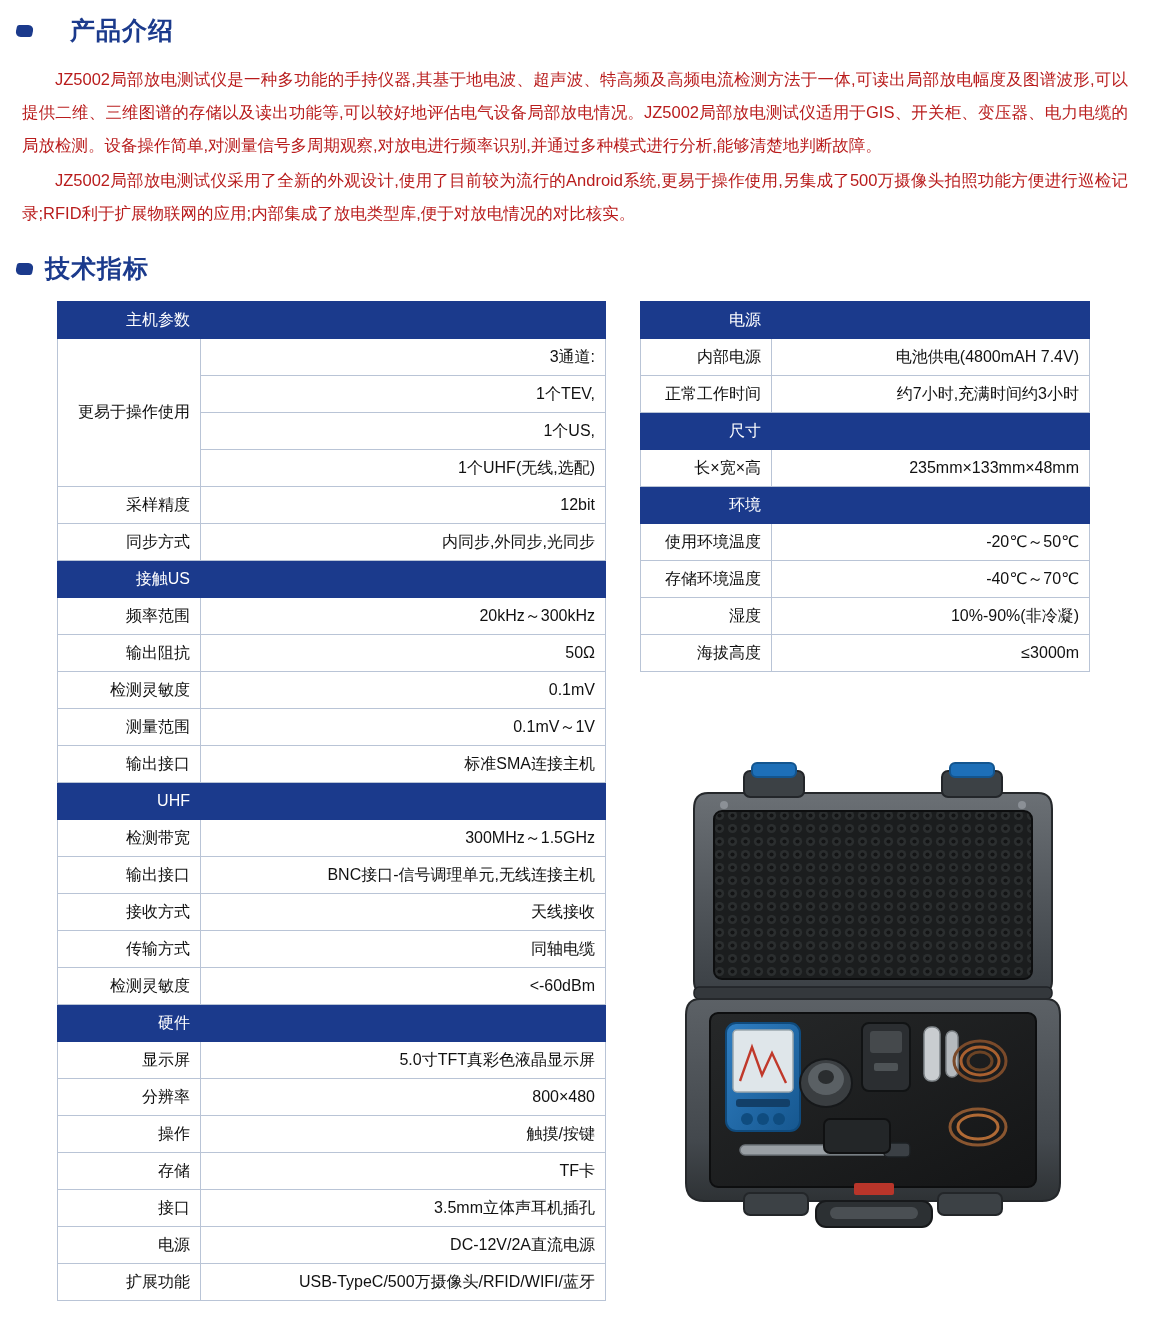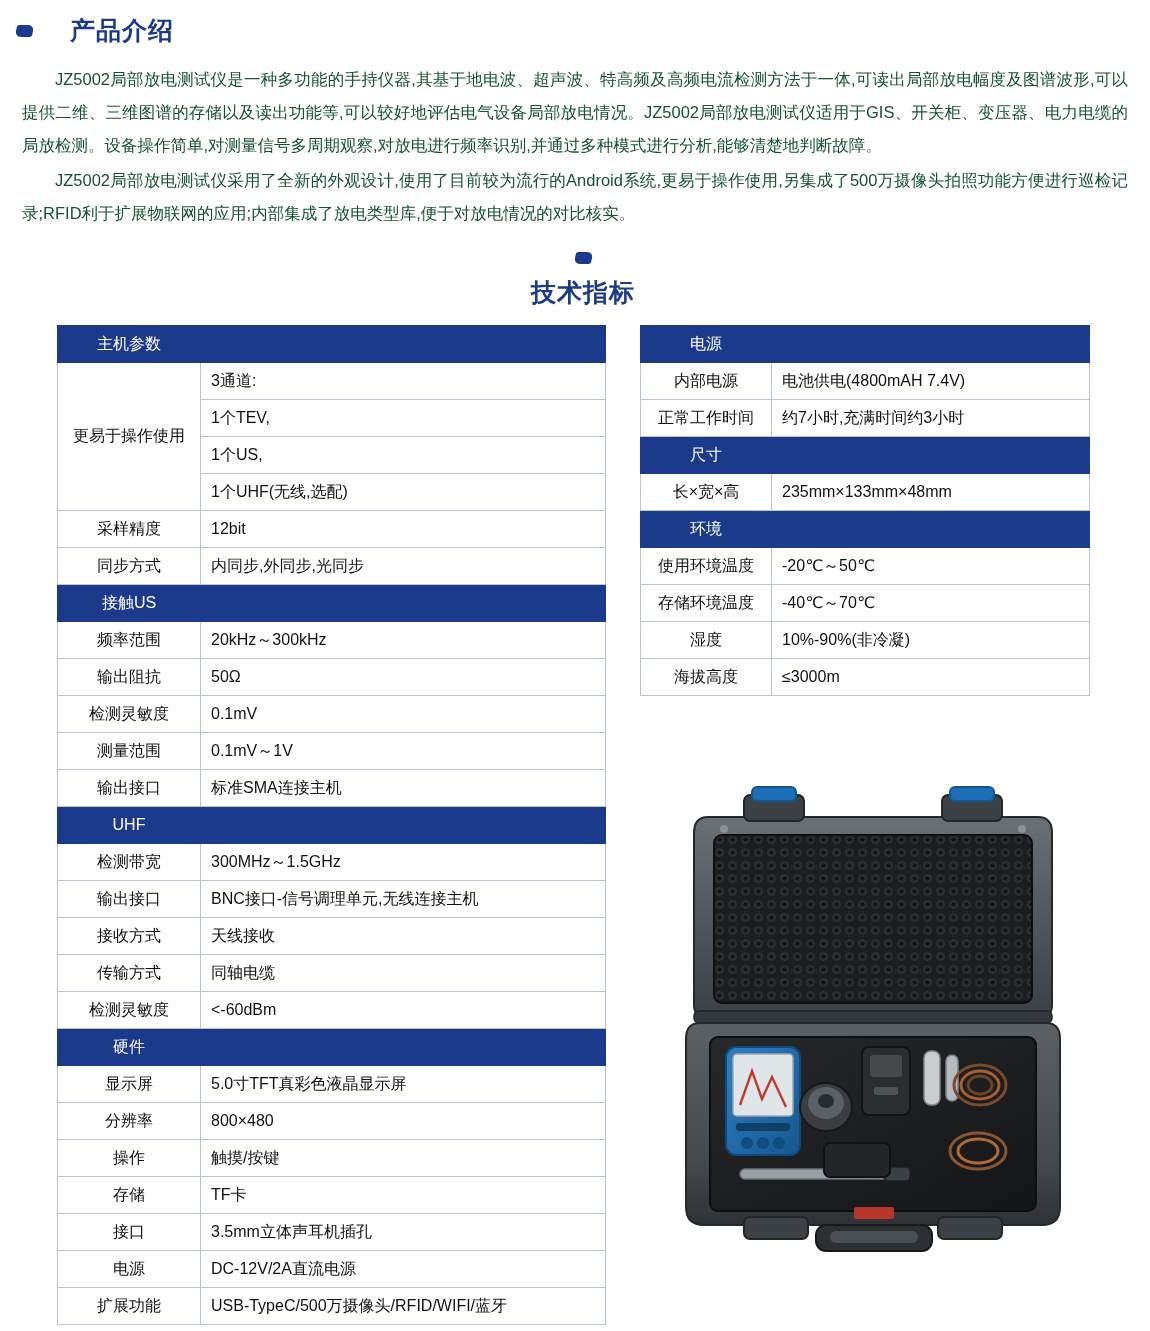--- a/index.html
+++ b/index.html
@@ -41,21 +41,21 @@
     font-weight: bold;
     color: #1b3a8c;
     letter-spacing: 1px;
   }
   
   .intro {
     margin: 16px 22px 0 22px;
     font-size: 16.5px;
     line-height: 2.0;
     text-align: justify;
-    color: #14532d;
+    color: #b91c1c;
   }
   .intro p {
     margin: 0 0 2px 0;
     text-indent: 2em;
   }
   
   .spec-area {
     position: relative;
     margin-top: 16px;
     height: 980px;
@@ -73,24 +73,24 @@
     color: #111;
     background: #fff;
   }
   table.spec td.hdr {
     background: #1b3a8c;
     color: #ffffff;
     font-weight: normal;
     border: 1px solid #1b3a8c;
   }
   table.spec td.key {
-    text-align: center;
+    text-align: right;
   }
   table.spec td.val {
-    text-align: left;
+    text-align: right;
   }
   
   .left-table {
     position: absolute;
     left: 57px;
     top: 0;
     width: 548px;
   }
   .left-table col.c1 { width: 143px; }
   .left-table col.c2 { width: 405px; }
@@ -121,21 +121,21 @@
   <div class="section-head" style="margin-top:14px;gap:37px;">
     <span class="sec-marker"></span>
     <span class="sec-title">产品介绍</span>
   </div>
 
   <div class="intro">
     <p>JZ5002局部放电测试仪是一种多功能的手持仪器,其基于地电波、超声波、特高频及高频电流检测方法于一体,可读出局部放电幅度及图谱波形,可以提供二维、三维图谱的存储以及读出功能等,可以较好地评估电气设备局部放电情况。JZ5002局部放电测试仪适用于GIS、开关柜、变压器、电力电缆的局放检测。设备操作简单,对测量信号多周期观察,对放电进行频率识别,并通过多种模式进行分析,能够清楚地判断故障。</p>
     <p>JZ5002局部放电测试仪采用了全新的外观设计,使用了目前较为流行的Android系统,更易于操作使用,另集成了500万摄像头拍照功能方便进行巡检记录;RFID利于扩展物联网的应用;内部集成了放电类型库,便于对放电情况的对比核实。</p>
   </div>
 
-  <div class="section-head" style="margin-top:22px;flex-direction:column;">
+  <div class="section-head" style="margin-top:22px;">
     <span class="sec-marker"></span>
     <span class="sec-title">技术指标</span>
   </div>
 
   <div class="spec-area">
 
     <table class="spec left-table">
       <colgroup>
           <col class="c1">
           <col class="c2">

